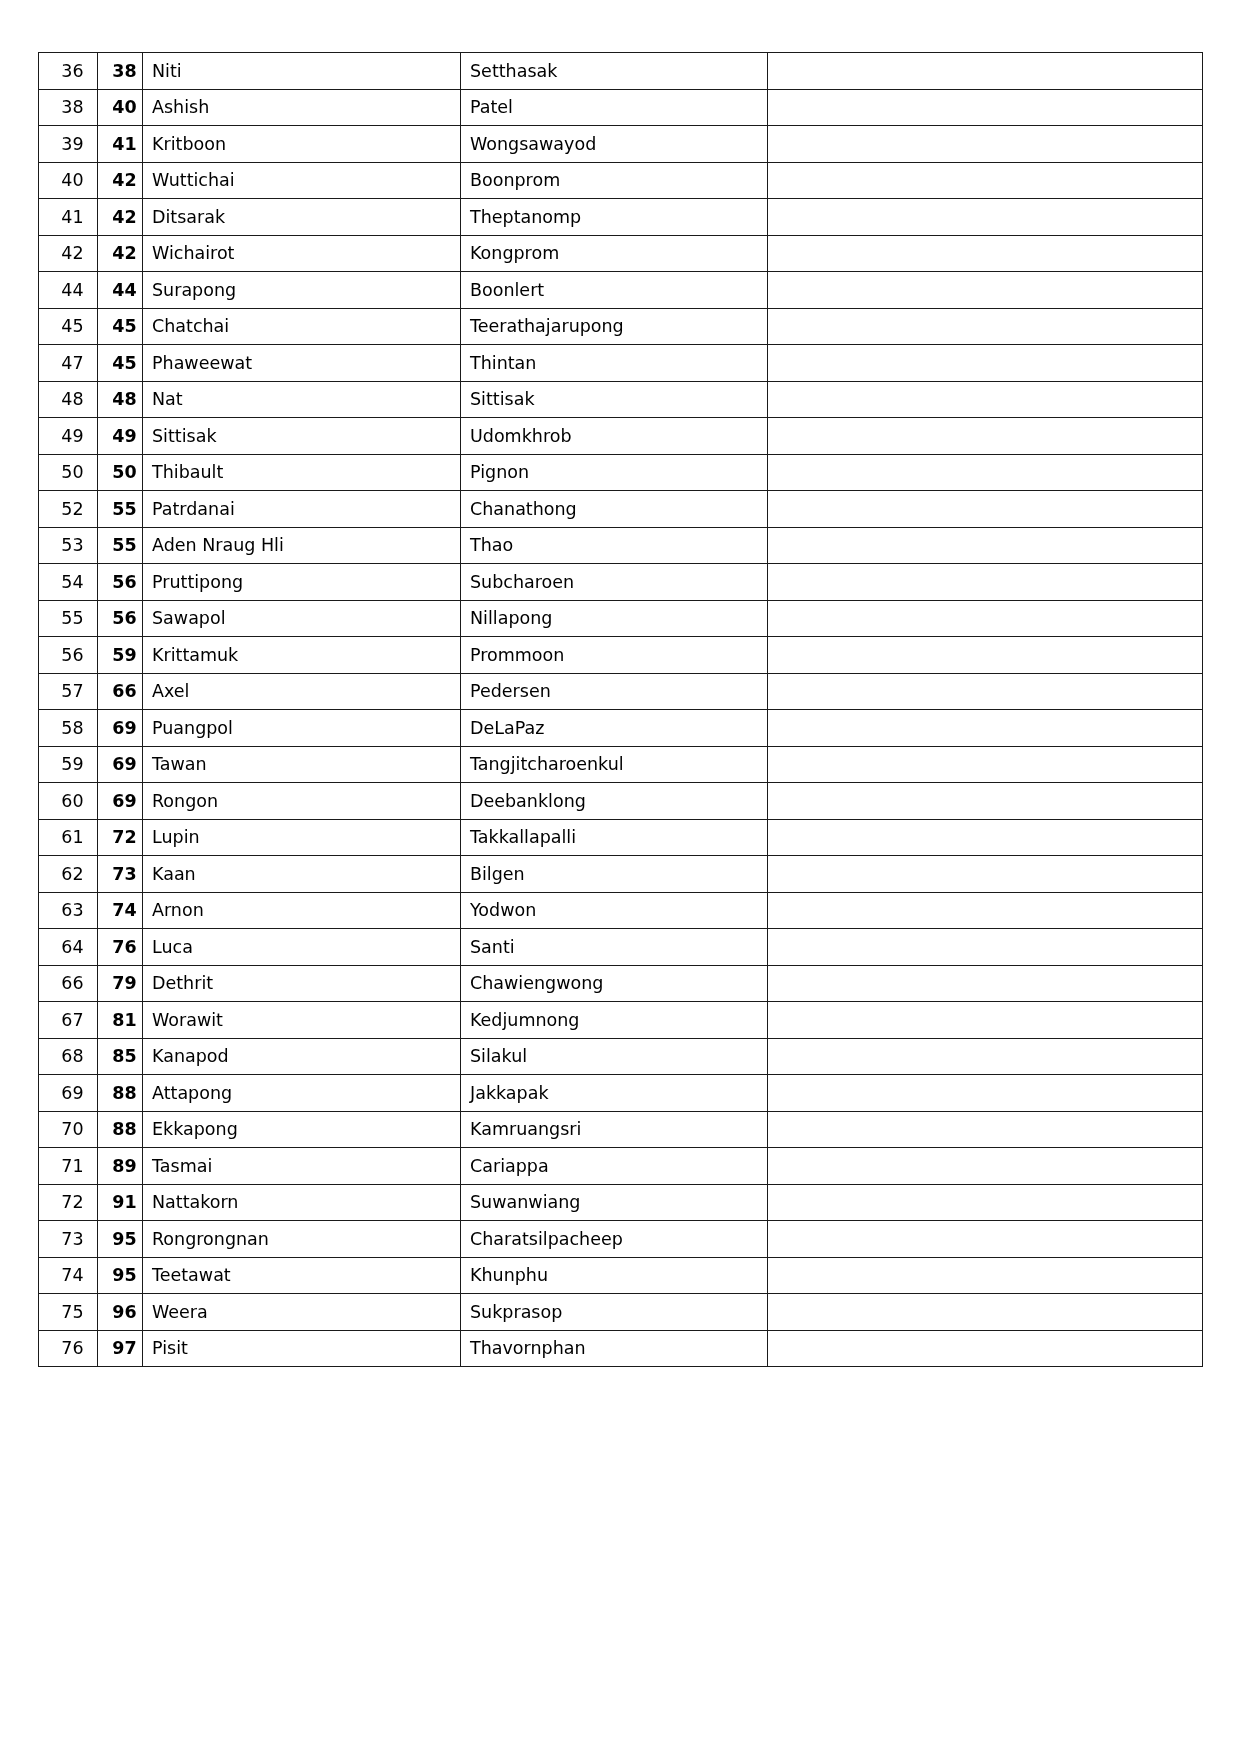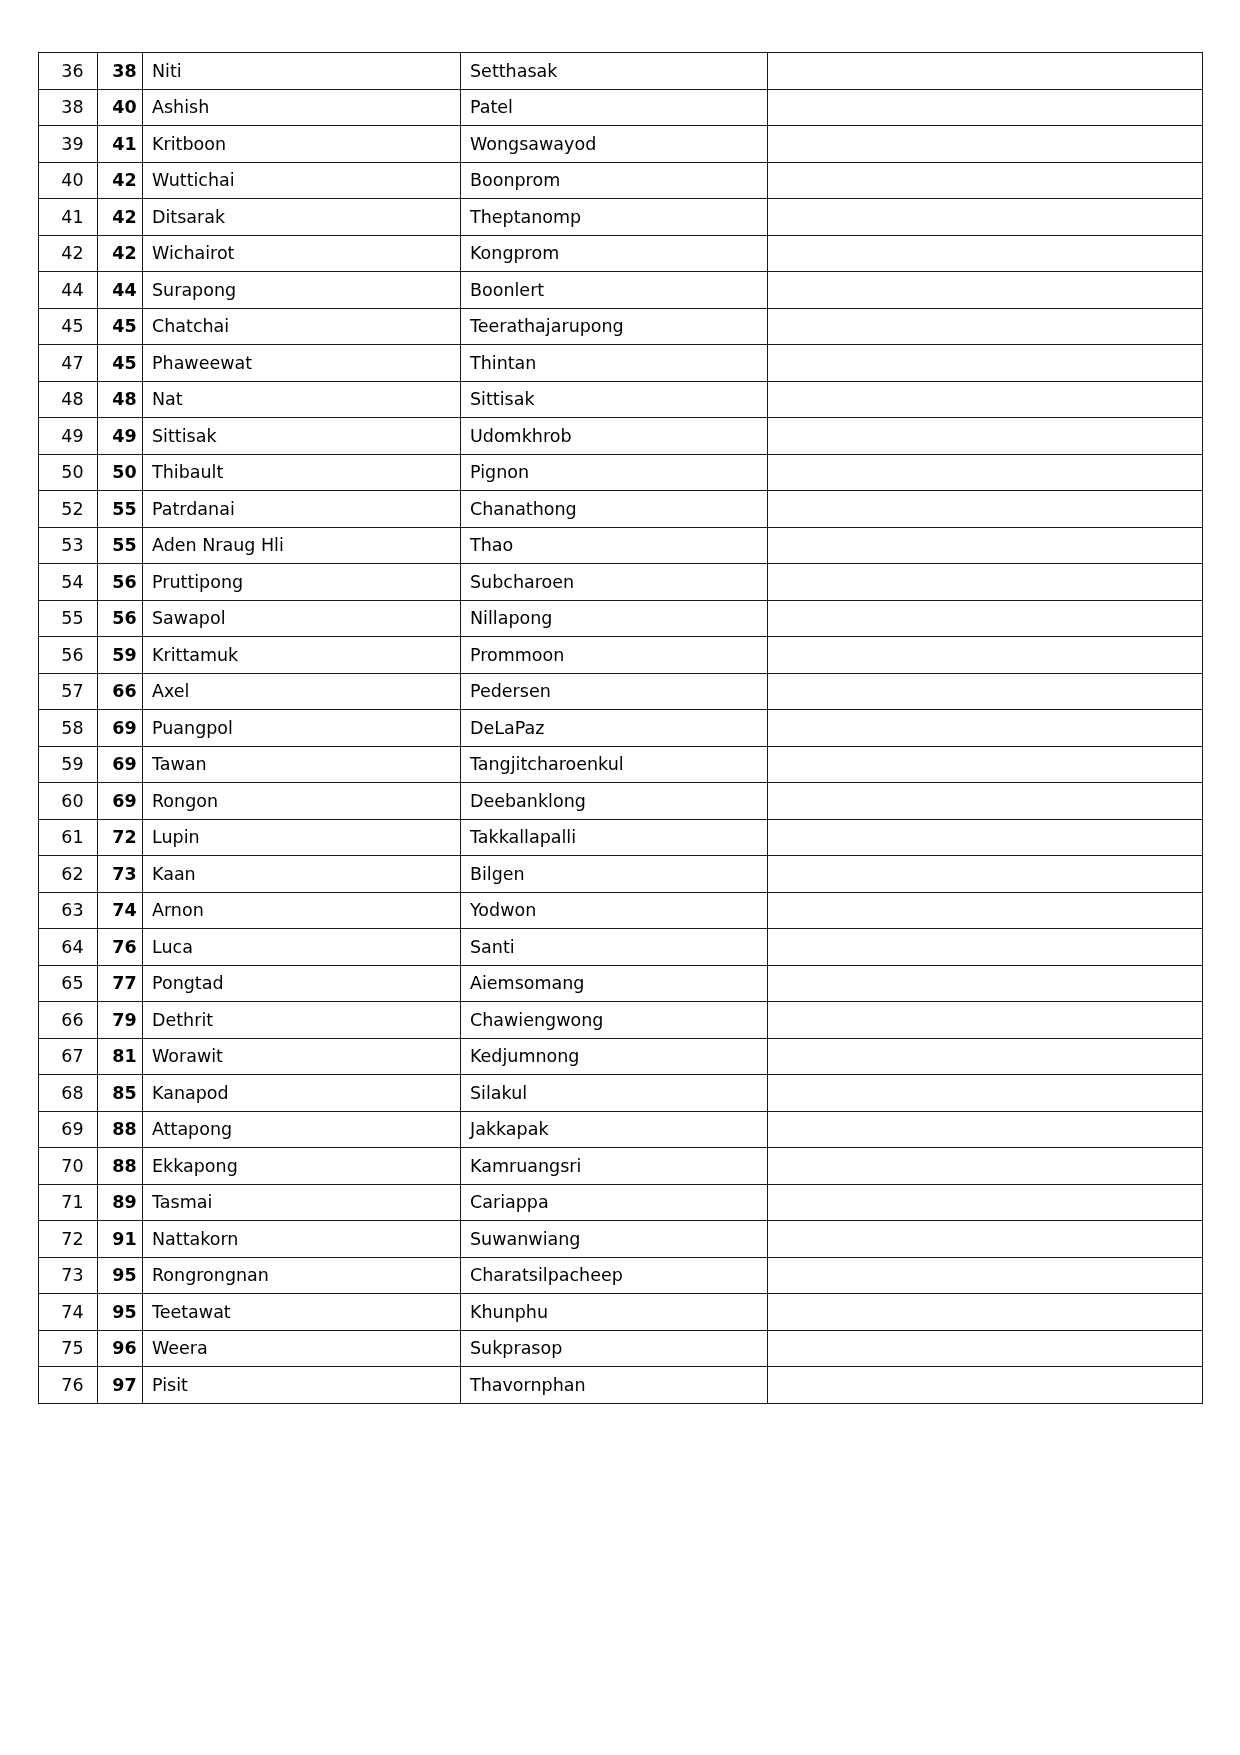--- a/index.html
+++ b/index.html
@@ -250,27 +250,20 @@
             <td class="cell-blank"></td>
           </tr>
           <tr>
             <td class="cell-index">64</td>
             <td class="cell-score">76</td>
             <td class="cell-first">Luca</td>
             <td class="cell-last">Santi</td>
             <td class="cell-blank"></td>
           </tr>
           <tr>
-            <td class="cell-index">65</td>
-            <td class="cell-score">77</td>
-            <td class="cell-first">Pongtad</td>
-            <td class="cell-last">Aiemsomang</td>
-            <td class="cell-blank"></td>
-          </tr>
-          <tr>
             <td class="cell-index">66</td>
             <td class="cell-score">79</td>
             <td class="cell-first">Dethrit</td>
             <td class="cell-last">Chawiengwong</td>
             <td class="cell-blank"></td>
           </tr>
           <tr>
             <td class="cell-index">67</td>
             <td class="cell-score">81</td>
             <td class="cell-first">Worawit</td>

